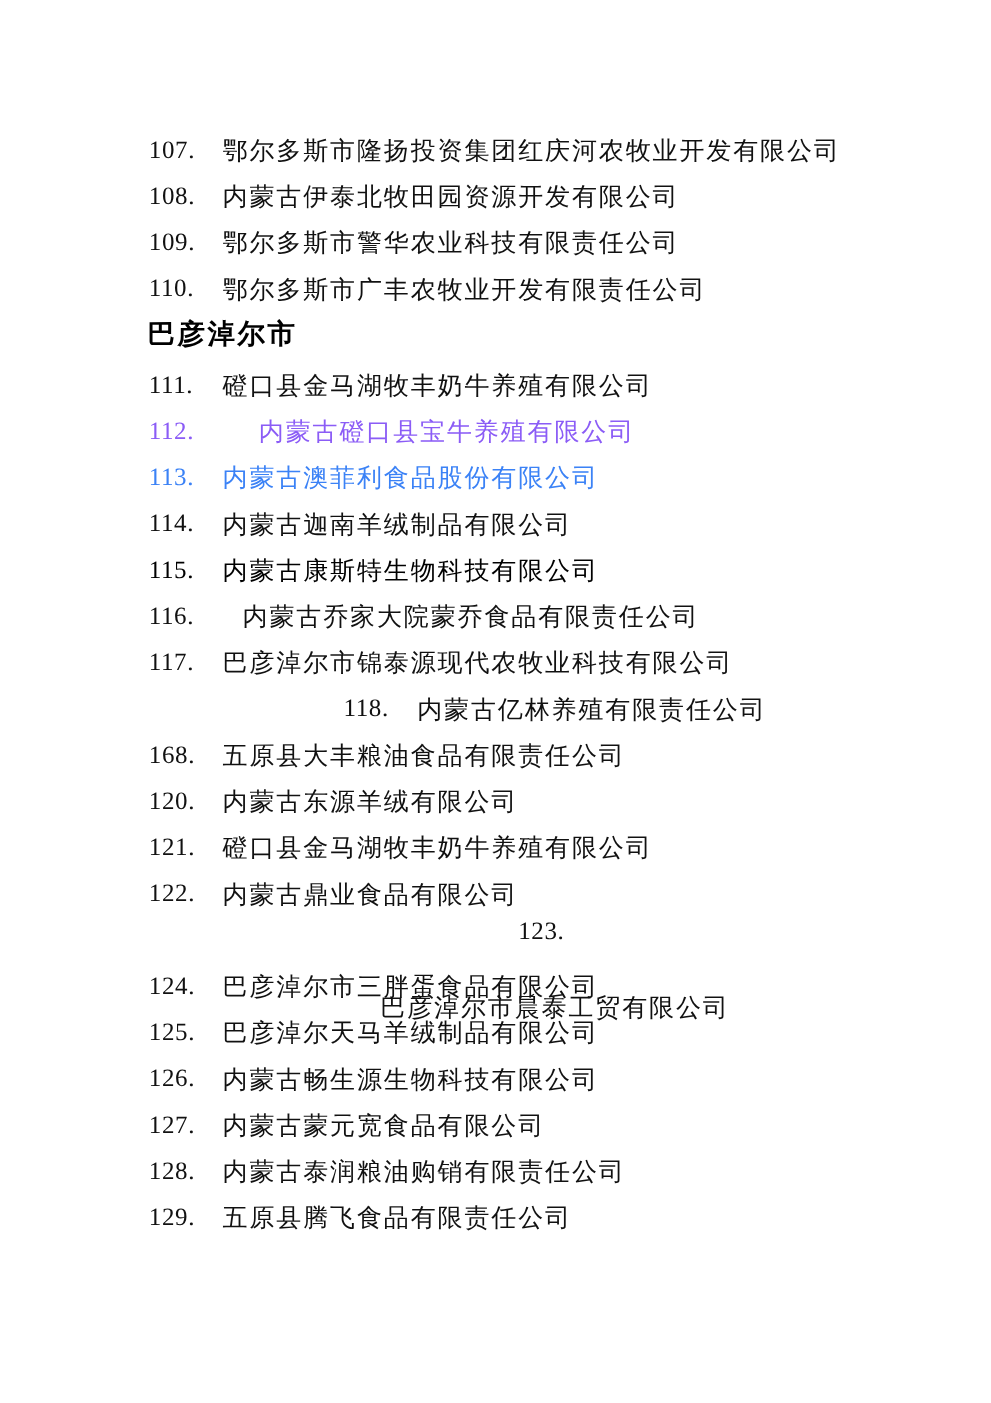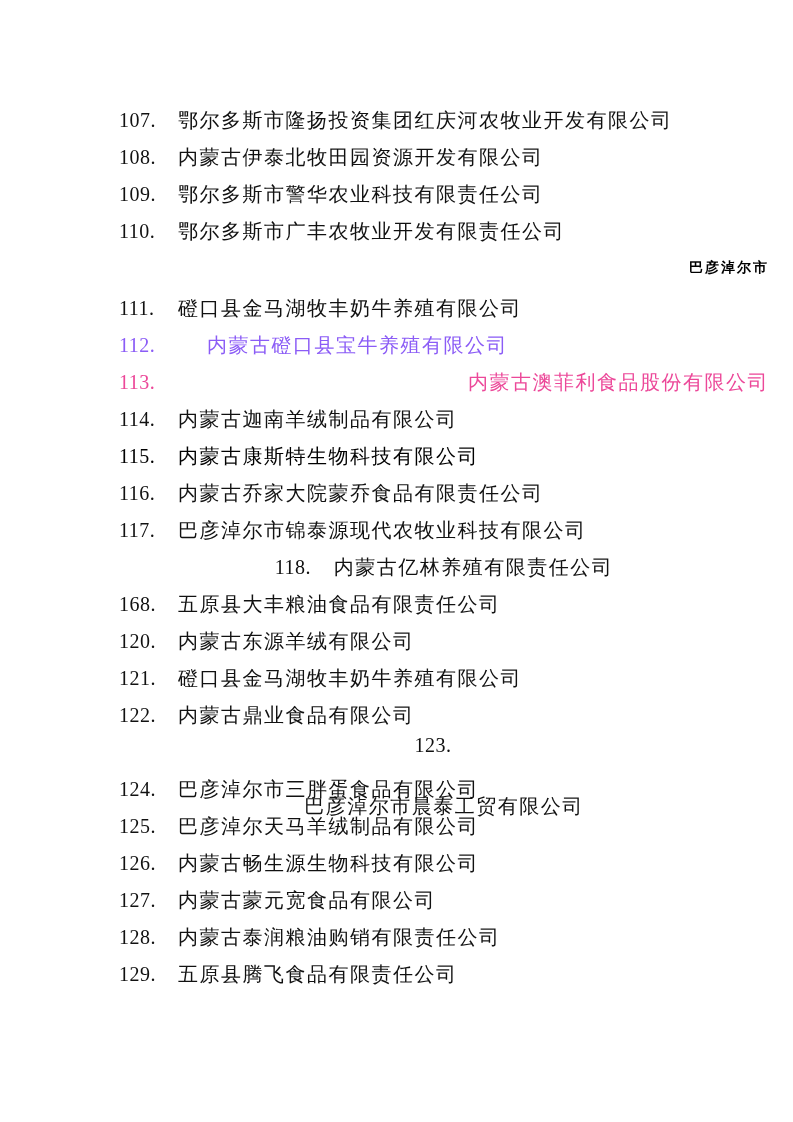--- a/index.html
+++ b/index.html
@@ -35,25 +35,24 @@
   .txt {
     letter-spacing: 1.5px;
     white-space: nowrap;
   }
   .heading-row {
     height: 40px;
     line-height: 34px;
     margin-left: -1px;
     font-family: "Liberation Sans", "DejaVu Sans", sans-serif;
     font-weight: bold;
-    font-size: 14px;
+    font-size: 22px;
     letter-spacing: 2px;
     color: #000000;
     white-space: nowrap;
-    text-align: right;
   }
 </style>
 </head>
 <body style="background: rgb(255, 255, 255);">
 
 <div class="page" style="background: rgb(255, 255, 255); padding-left: 16px;">
   <div class="doc-content">
       <div class="item-row" style="color: rgb(17, 17, 17);">
         <span class="num">107.</span>
         <span class="txt">鄂尔多斯市隆扬投资集团红庆河农牧业开发有限公司</span>
@@ -72,33 +71,33 @@
       </div>
       <div class="heading-row" style="color: rgb(0, 0, 0);">巴彦淖尔市</div>
       <div class="item-row" style="color: rgb(17, 17, 17); align-items: center;">
         <span class="num">111.</span>
         <span class="txt">磴口县金马湖牧丰奶牛养殖有限公司</span>
       </div>
       <div class="item-row" style="color: #8b5cf6; gap: 29px;">
         <span class="num">112.</span>
         <span class="txt">内蒙古磴口县宝牛养殖有限公司</span>
       </div>
-      <div class="item-row" style="color: #ec4899; justify-content: space-between;">
+      <div class="item-row" style="color: #3b82f6;">
         <span class="num">113.</span>
         <span class="txt">内蒙古澳菲利食品股份有限公司</span>
       </div>
       <div class="item-row" style="color: rgb(17, 17, 17);">
         <span class="num">114.</span>
         <span class="txt">内蒙古迦南羊绒制品有限公司</span>
       </div>
       <div class="item-row" style="color: #000000;">
         <span class="num">115.</span>
         <span class="txt">内蒙古康斯特生物科技有限公司</span>
       </div>
-      <div class="item-row" style="color: rgb(17, 17, 17);">
+      <div class="item-row" style="color: rgb(17, 17, 17); gap: 16px;">
         <span class="num">116.</span>
         <span class="txt">内蒙古乔家大院蒙乔食品有限责任公司</span>
       </div>
       <div class="item-row" style="color: rgb(17, 17, 17);">
         <span class="num">117.</span>
         <span class="txt">巴彦淖尔市锦泰源现代农牧业科技有限公司</span>
       </div>
       <div class="item-row" style="color: rgb(17, 17, 17); justify-content: center;">
         <span class="num">118.</span>
         <span class="txt">内蒙古亿林养殖有限责任公司</span>

